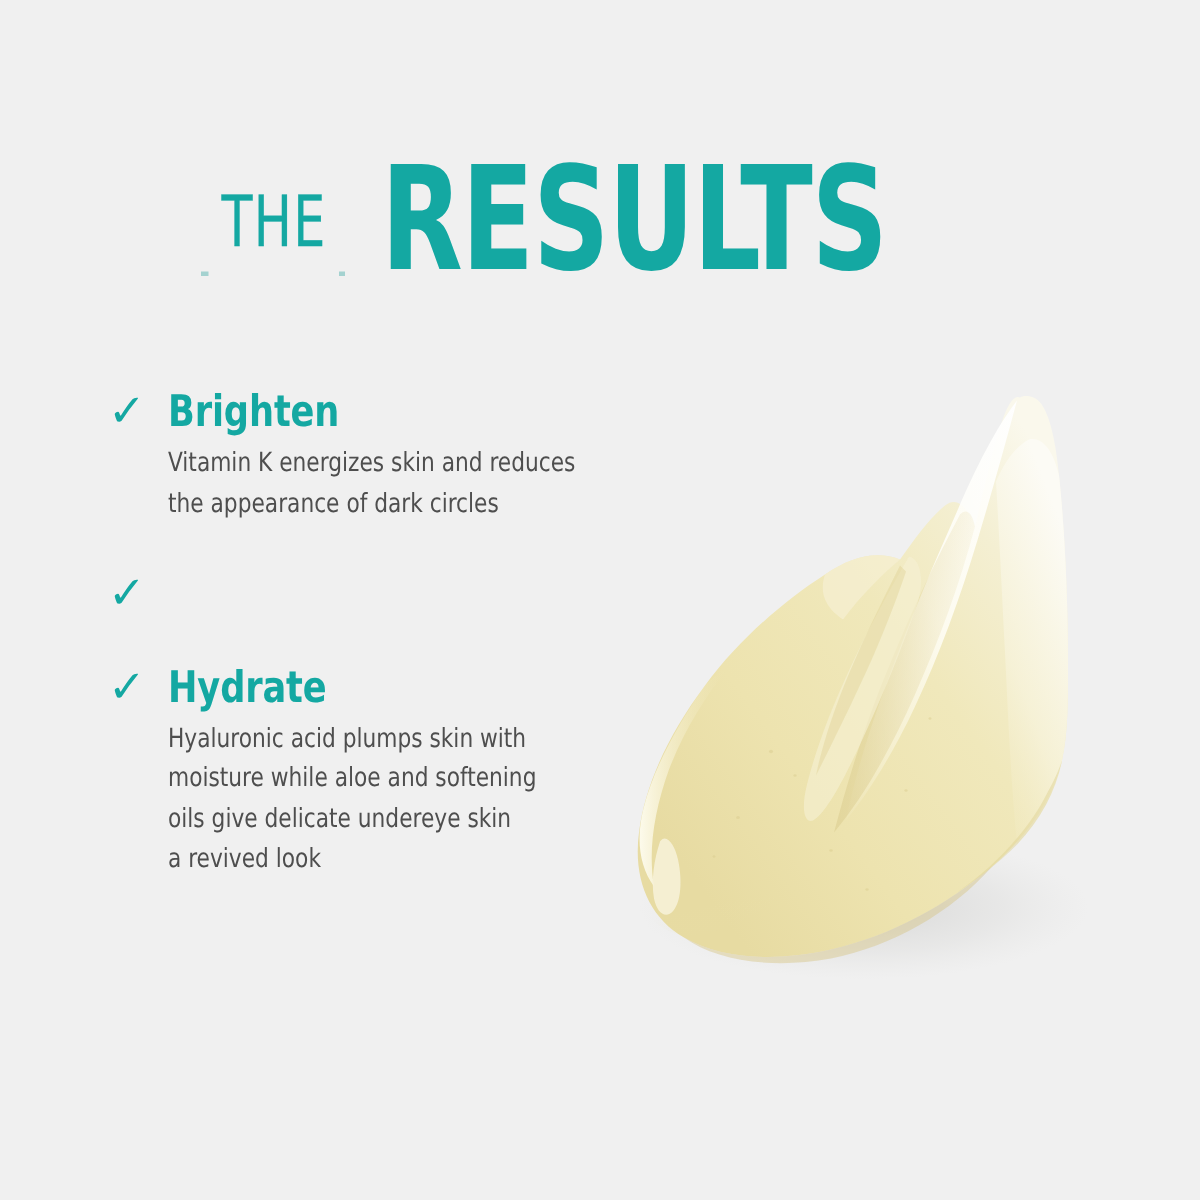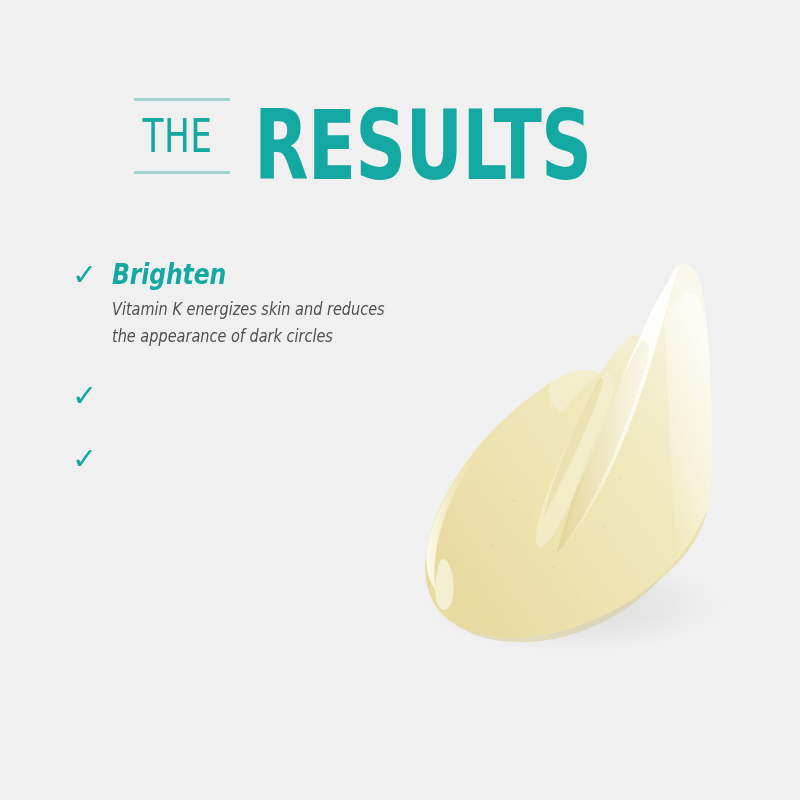--- a/index.html
+++ b/index.html
@@ -27,22 +27,22 @@
     top: 82px;
     width: 800px;
     height: 108px;
     display: flex;
     align-items: flex-end;
     justify-content: center;
   }
   #title-the-wrap {
     position: relative;
     display: flex;
-    flex-direction: column;
-    align-items: flex-start;
+    flex-direction: row;
+    align-items: flex-end;
     justify-content: center;
     width: 96px;
     height: 96px;
     margin-right: 24px;
     margin-bottom: 6px;
   }
   .title-rule {
     height: 3px;
     background: #A4D2D0;
     width: 100%;
@@ -92,21 +92,20 @@
     font-size: 30px;
     line-height: 34px;
     width: 40px;
     flex: 0 0 40px;
     font-weight: 400;
     font-family: "DejaVu Sans", sans-serif;
   }
   .benefit-body {
     flex: 1 1 auto;
     padding-top: 1px;
-    font-style: italic;
   }
   .benefit-title {
     color: #14A8A2;
     font-family: "DejaVu Sans Condensed", "Liberation Sans Narrow", "Liberation Sans", sans-serif;
     font-size: 29px;
     font-weight: 700;
     line-height: 1.08;
     letter-spacing: -0.1px;
     transform: scaleX(0.90);
     transform-origin: left center;
@@ -161,20 +160,27 @@
 the appearance of dark circles</div>
       </div>
     </div>
 
     <div class="benefit">
       <div class="benefit-check">✓</div>
     </div>
 
     <div class="benefit">
       <div class="benefit-check">✓</div>
+      <div class="benefit-body">
+        <div class="benefit-title">Hydrate</div>
+        <div class="benefit-desc">Hyaluronic acid plumps skin with
+moisture while aloe and softening
+oils give delicate undereye skin
+a revived look</div>
+      </div>
     </div>
 
   </div>
 
   <div id="cream-swatch">
     <svg width="330" height="400" viewBox="0 0 330 400" xmlns="http://www.w3.org/2000/svg">
       <defs>
         <linearGradient id="creamMain" x1="0.12" y1="0.85" x2="0.92" y2="0.08">
           <stop offset="0" stop-color="#E7DBA2"></stop>
           <stop offset="0.28" stop-color="#EDE3AF"></stop>

